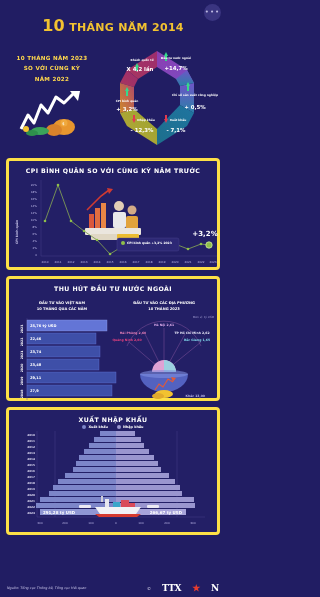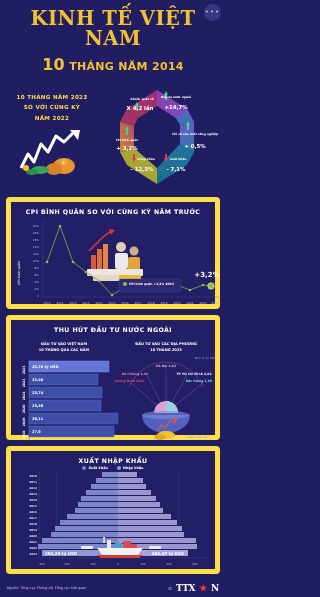--- a/index.html
+++ b/index.html
@@ -15,21 +15,21 @@
   
   .title-wrap{padding-top:9px;text-align:center;}
   .main-title{
     font-family:"DejaVu Serif","Liberation Serif",serif;
     font-size:19.5px;font-weight:bold;color:#f2c230;letter-spacing:.5px;line-height:1;
   }
   .sub-title{margin-top:7px;font-size:11px;font-weight:bold;color:#f2c230;letter-spacing:.3px;}
   .sub-title .big{font-size:16px;}
   
   .panel{
-    margin:6px 6px 0 6px;border:5px solid #fde047;border-radius:4px;
+    margin:6px 6px 0 6px;border:3px solid #fde047;border-radius:4px;
     background:#231f66;position:relative;box-sizing:border-box;
   }
   .panel-title{
     text-align:center;font-size:6.2px;font-weight:bold;letter-spacing:.45px;
     color:#ffffff;padding:6px 2px 2px 2px;
   }
   
   .hex-sec{height:115px;position:relative;margin-top:2px;}
   .hex-left{
     position:absolute;left:6px;top:16px;width:92px;text-align:center;
@@ -55,32 +55,31 @@
   
   .trade-sec{height:128px;}
   .legend{display:flex;justify-content:center;gap:9px;font-size:3.4px;font-weight:bold;align-items:center;}
   .legend i{display:inline-block;width:4px;height:4px;border-radius:50%;margin-right:2px;vertical-align:middle;}
   .trade-lbl{font-size:2.8px;fill:#dedbf3;font-weight:bold;}
   .trade-val{font-size:4px;fill:#fff;font-weight:bold;}
   
   .footer{position:absolute;bottom:4px;left:0;width:226px;padding:0 7px;box-sizing:border-box;
           display:flex;justify-content:space-between;align-items:center;}
   .src{font-size:3.4px;color:#cdc9ec;font-style:italic;}
-  .logo{display:flex;align-items:center;gap:4px;}
+  .logo{display:flex;align-items:center;gap:11px;}
   .logo .c{font-size:4px;color:#e9e6f8;}
   .logo .tt{font-size:9px;font-weight:bold;color:#ffffff;letter-spacing:-.3px;font-family:"DejaVu Serif",serif;}
   .logo .star{color:#e63c2f;}
 </style>
 </head>
 <body>
 
 <div class="menu-dot">•••</div>
 
 <div class="title-wrap">
-  <div class="main-title">KINH TẾ VIỆT NAM</div>
   <div class="sub-title">
     <span class="big">10</span>
     <span>THÁNG NĂM 2014</span>
   </div>
 </div>
 
 <div class="hex-sec">
   <div class="hex-left">
     <div>10 THÁNG NĂM 2023</div>
     <div>SO VỚI CÙNG KỲ</div>

